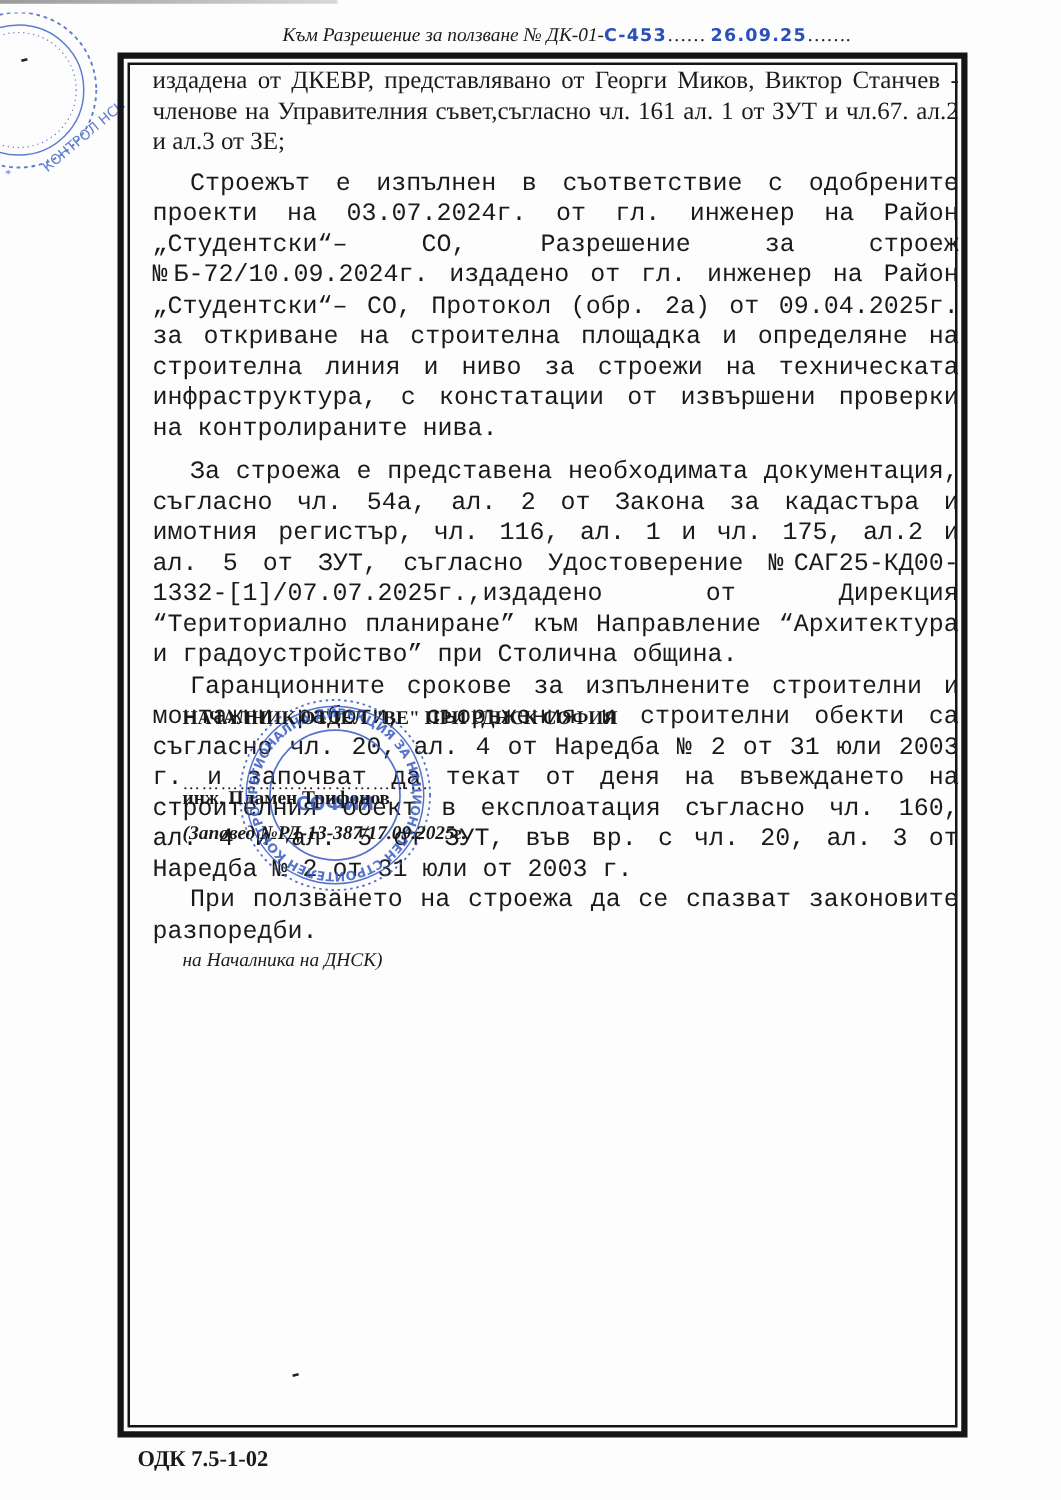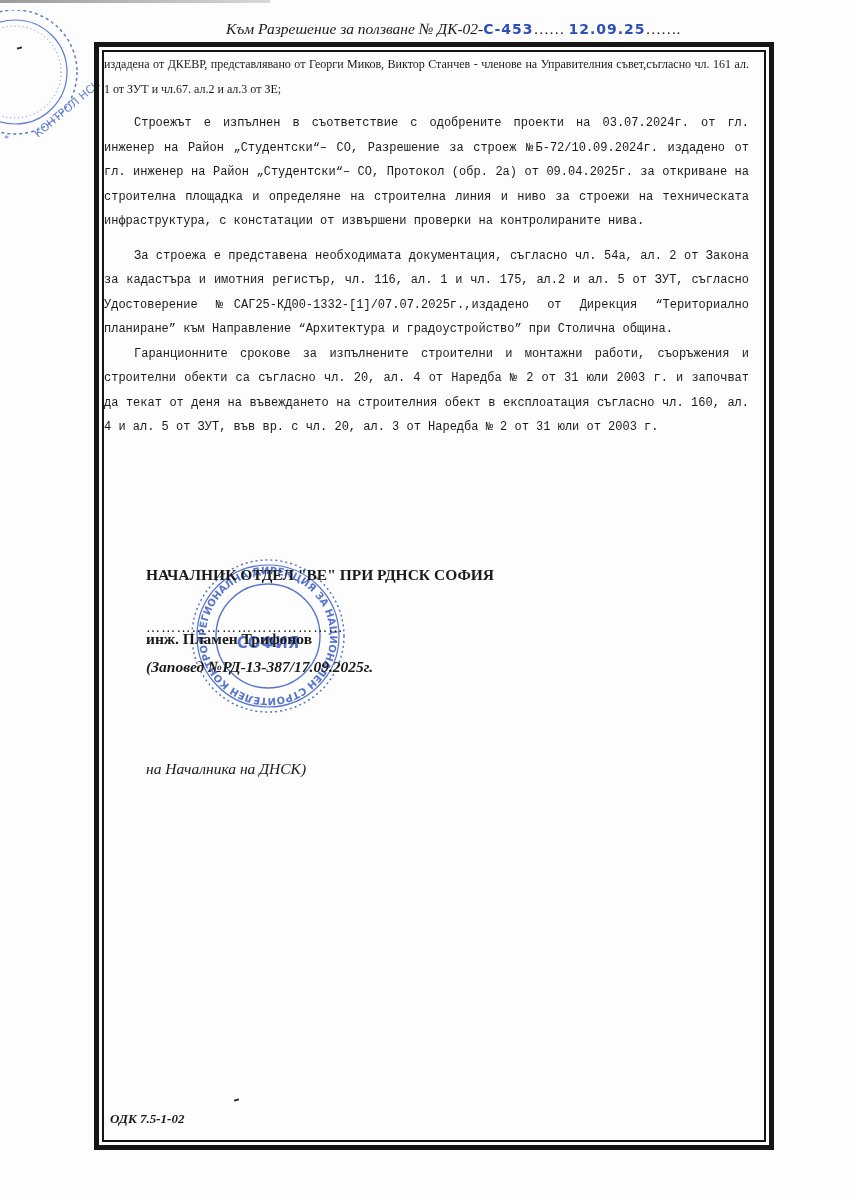--- a/index.html
+++ b/index.html
@@ -22,22 +22,22 @@
     .header-line .dots { color: #222; font-style: normal; letter-spacing: 0px; }
     .frame-outer {
       position: absolute; left: 94px; top: 42px; width: 680px; height: 1108px;
       border: 5px solid #151515; box-sizing: border-box;
     }
     .frame-inner {
       position: absolute; left: 3px; top: 3px; right: 3px; bottom: 3px;
       border: 2px solid #151515;
     }
     .content {
-      position: absolute; left: 104px; top: 52px; width: 645px;
-      font-size: 12px; line-height: 24.5px; text-align: justify;
+      position: absolute; left: 122px; top: 52px; width: 645px;
+      font-size: 20px; line-height: 24.5px; text-align: justify;
     }
     .content p { margin: 0; }
     .content p.indent { text-indent: 30px; font-family: Liberation Mono, monospace; }
     .gap-s { height: 10px; }
     .sig {
       position: absolute; left: 146px; width: 560px; font-size: 15.5px;
     }
     .sig-title { top: 566px; font-weight: bold; }
     .sig-dots { top: 620px; letter-spacing: 1.2px; font-size: 14px; }
     .sig-name { top: 630px; font-weight: bold; }
@@ -45,54 +45,55 @@
     .sig-order2 { top: 760px; font-style: italic; }
     .stamp {
       position: absolute; left: 188px; top: 556px; width: 160px; height: 160px;
       pointer-events: none; opacity: 0.85;
     }
     .margin-stamp {
       position: absolute; left: -40px; top: 10px; width: 140px; height: 150px;
       pointer-events: none; opacity: 0.8;
     }
     .footer {
-      position: absolute; left: 110px; top: 1111px; font-weight: bold; font-size: 13px; font-style: italic;
+      position: absolute; left: 110px; top: 1157px; font-weight: bold; font-size: 18px;
     }
     .speck { position: absolute; width: 5px; height: 2px; background: #223; transform: rotate(-15deg); }
   </style>
 </head>
 <body>
 
 <div class="top-strip"></div>
 
 <svg class="margin-stamp" viewBox="0 0 140 150">
   <circle cx="55" cy="62" r="62" fill="none" stroke="#3a5cc4" stroke-width="1.5" stroke-dasharray="3 3"></circle>
   <circle cx="55" cy="62" r="52" fill="none" stroke="#3a5cc4" stroke-width="1.2"></circle>
   <circle cx="55" cy="62" r="46" fill="none" stroke="#3a5cc4" stroke-width="1" stroke-dasharray="1 3"></circle>
   <text x="78" y="128" font-family="DejaVu Sans, sans-serif" font-size="11" fill="#3a5cc4" transform="rotate(-40 78 128)">КОНТРОЛ НСК</text>
   <text x="44" y="132" font-size="10" fill="#3a5cc4">*</text>
 </svg>
 <div class="speck" style="left:17px; top:47px;"></div>
 
 <div class="header-line">
-  <span>Към Разрешение за ползване № ДК-02-</span><span class="hand">С-453</span><span class="dots">……</span>
-  <span class="hand">12.09.25</span><span class="dots">…….</span>
+  <span>Към Разрешение за ползване № ДК-01-</span><span class="hand">С-453</span><span class="dots">……</span>
+  <span class="hand">26.09.25</span><span class="dots">…….</span>
 </div>
 
 <div class="frame-outer">
   <div class="frame-inner"></div>
 </div>
 
 <div class="content">
   <p>издадена от ДКЕВР, представлявано от Георги Миков, Виктор Станчев - членове на Управителния съвет,съгласно чл. 161 ал. 1 от ЗУТ и чл.67. ал.2 и ал.3 от ЗЕ;</p>
   <div class="gap-s"></div>
   <p class="indent">Строежът е изпълнен в съответствие с одобрените проекти на 03.07.2024г. от гл. инженер на Район „Студентски“– СО, Разрешение за строеж №Б-72/10.09.2024г. издадено от гл. инженер на Район „Студентски“– СО, Протокол (обр. 2а) от 09.04.2025г. за откриване на строителна площадка и определяне на строителна линия и ниво за строежи на техническата инфраструктура, с констатации от извършени проверки на контролираните нива.</p>
   <div class="gap-s"></div>
   <p class="indent">За строежа е представена необходимата документация, съгласно чл. 54а, ал. 2 от Закона за кадастъра и имотния регистър, чл. 116, ал. 1 и чл. 175, ал.2 и ал. 5 от ЗУТ, съгласно Удостоверение №САГ25-КД00-1332-[1]/07.07.2025г.,издадено от Дирекция “Териториално планиране” към Направление “Архитектура и градоустройство” при Столична община.</p>
   <p class="indent">Гаранционните срокове за изпълнените строителни и монтажни работи, съоръжения и строителни обекти са съгласно чл. 20, ал. 4 от Наредба № 2 от 31 юли 2003 г. и започват да текат от деня на въвеждането на строителния обект в експлоатация съгласно чл. 160, ал. 4 и ал. 5 от ЗУТ, във вр. с чл. 20, ал. 3 от Наредба № 2 от 31 юли от 2003 г.</p>
+  <p class="indent">При ползването на строежа да се спазват законовите разпоредби.</p>
 </div>
 
 <svg class="stamp" viewBox="0 0 160 160">
   <defs>
     <path id="ringPath" d="M 80,80 m -62,0 a 62,62 0 1,1 124,0 a 62,62 0 1,1 -124,0"></path>
   </defs>
   <circle cx="80" cy="80" r="76" fill="none" stroke="#3a5cc4" stroke-width="1.5" stroke-dasharray="2 3"></circle>
   <circle cx="80" cy="80" r="71" fill="none" stroke="#3a5cc4" stroke-width="1.2"></circle>
   <circle cx="80" cy="80" r="52" fill="none" stroke="#3a5cc4" stroke-width="1.4"></circle>
   <text font-family="DejaVu Sans, sans-serif" font-size="10" fill="#3a5cc4" font-weight="bold">

